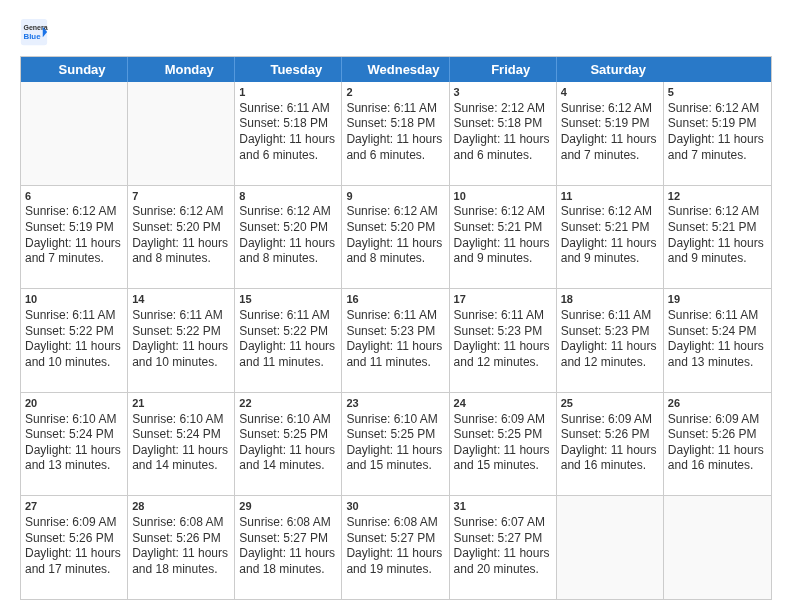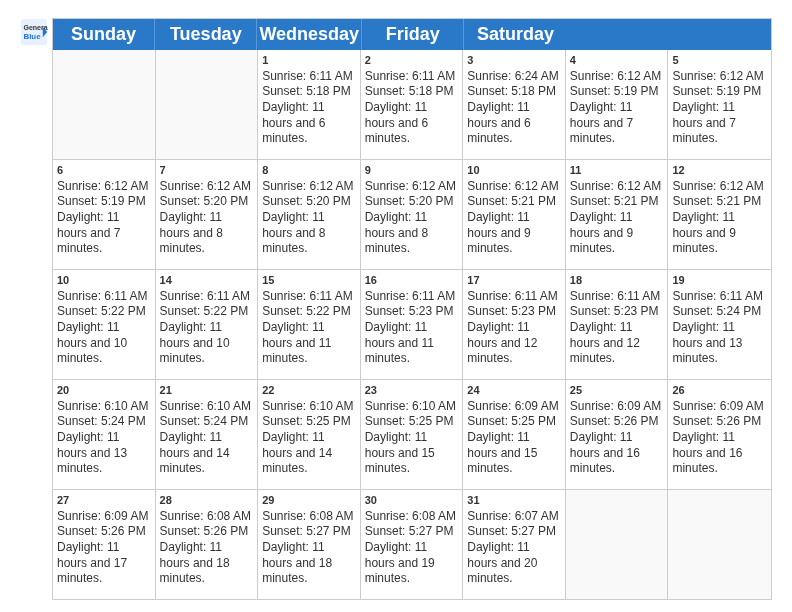--- a/index.html
+++ b/index.html
@@ -8,20 +8,21 @@
       background: #fff;
       width: 792px;
       height: 612px;
       overflow: hidden;
     }
     .page {
       width: 792px;
       height: 612px;
       padding: 18px 20px 12px 20px;
       display: flex;
+      flex-direction: column;
     }
     .header {
       display: flex;
       justify-content: space-between;
       align-items: flex-start;
       margin-bottom: 10px;
     }
     .logo {
       display: flex;
       align-items: center;
@@ -50,25 +51,26 @@
       flex-direction: column;
       border: 1px solid #ccc;
     }
     .cal-header-row {
       display: grid;
       grid-template-columns: repeat(7, 1fr);
       background: #2979c8;
     }
     .cal-header-cell {
       color: #fff;
-      font-size: 18px;
+      font-size: 13px;
       font-weight: bold;
       text-align: center;
       padding: 5px 2px;
       border-right: 1px solid #5599dd;
+      margin-left: 16px;
     }
     .cal-header-cell:last-child { border-right: none; }
     .cal-body {
       flex: 1;
       display: flex;
       flex-direction: column;
     }
     .cal-row {
       flex: 1;
       display: grid;
@@ -117,20 +119,21 @@
     </div>
     <div class="title-block">
       <div class="main-title"></div>
       <div class="subtitle"></div>
     </div>
   </div>
 
   <div class="calendar">
     <div class="cal-header-row" id="cal-header">
         <div class="cal-header-cell">Sunday</div>
+        <div class="cal-header-cell">Monday</div>
         <div class="cal-header-cell">Tuesday</div>
         <div class="cal-header-cell">Wednesday</div>
         <div class="cal-header-cell">Friday</div>
         <div class="cal-header-cell">Saturday</div>
       </div>
     <div class="cal-body" id="cal-body">
         <div class="cal-row">
           <div class="cal-cell empty"></div>
           <div class="cal-cell empty"></div>
           <div class="cal-cell">
@@ -140,21 +143,21 @@
 Daylight: 11 hours and 6 minutes.</div>
           </div>
           <div class="cal-cell">
             <div class="day-num">2</div>
             <div class="cell-info">Sunrise: 6:11 AM
 Sunset: 5:18 PM
 Daylight: 11 hours and 6 minutes.</div>
           </div>
           <div class="cal-cell">
             <div class="day-num">3</div>
-            <div class="cell-info">Sunrise: 6:24 AM
+            <div class="cell-info">Sunrise: 2:12 AM
 Sunset: 5:18 PM
 Daylight: 11 hours and 6 minutes.</div>
           </div>
           <div class="cal-cell">
             <div class="day-num">4</div>
             <div class="cell-info">Sunrise: 6:12 AM
 Sunset: 5:19 PM
 Daylight: 11 hours and 7 minutes.</div>
           </div>
           <div class="cal-cell">

